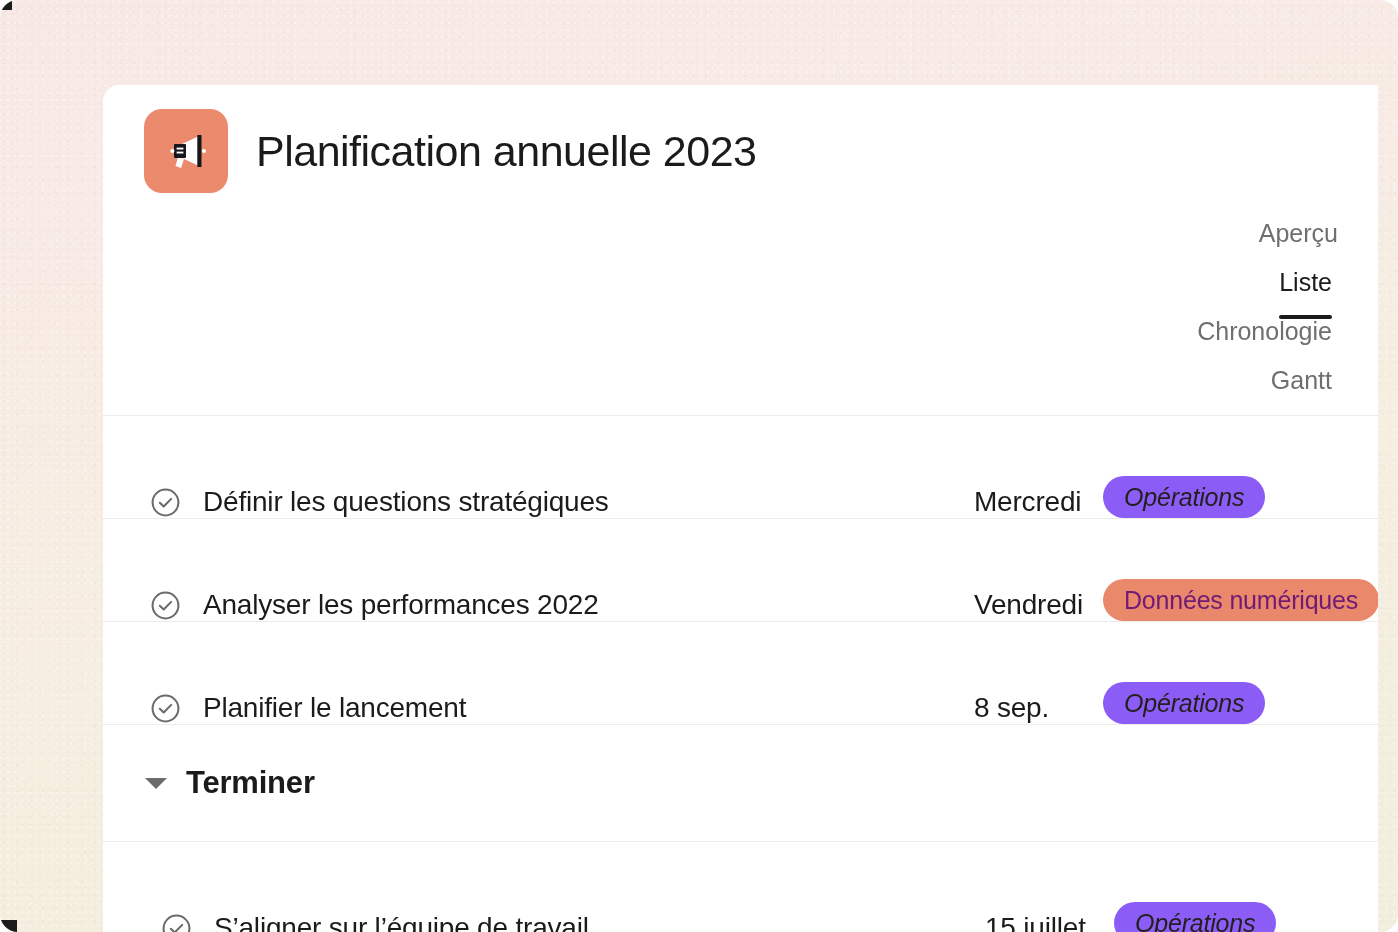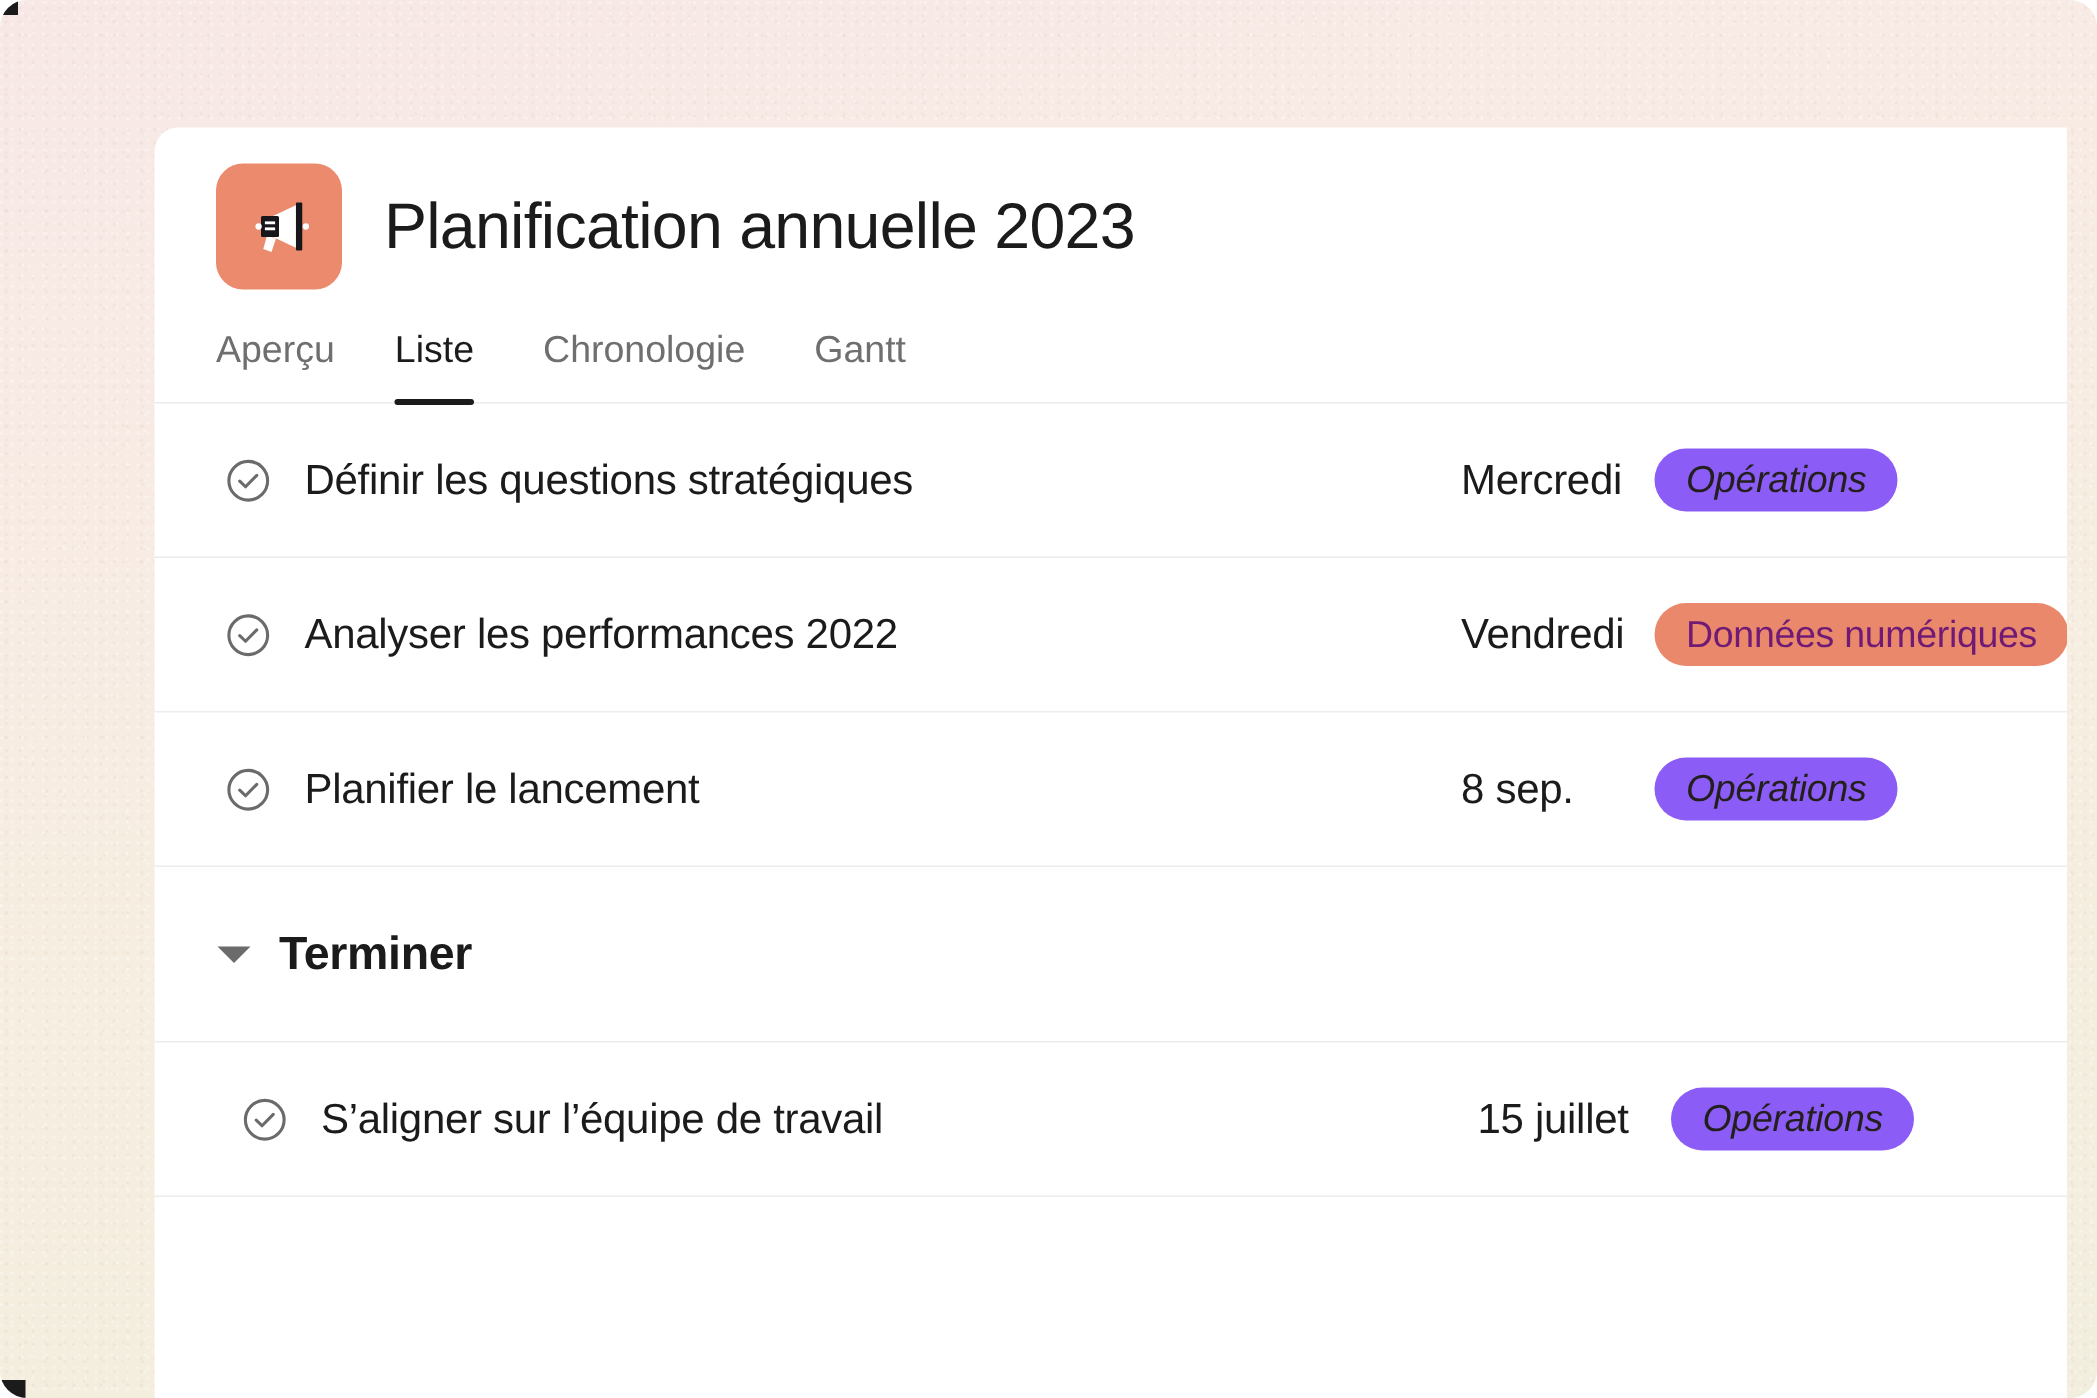--- a/index.html
+++ b/index.html
@@ -86,20 +86,21 @@
   }
 
   
   .tabs {
     display: flex;
     align-items: flex-end;
     gap: 0;
     padding-left: 41px;
     margin-top: 26px;
     border-bottom: 1px solid #ececec;
+    flex-direction: column;
   }
 
   .tab {
     position: relative;
     font-size: 25px;
     color: #6f6f6f;
     padding: 0 24px 20px 0;
     margin-right: 22px;
     white-space: nowrap;
     cursor: pointer;
@@ -179,21 +180,21 @@
     left: 824px;
     font-size: 28px;
     color: #1b1b1b;
     white-space: nowrap;
     letter-spacing: -.2px;
   }
 
   .row-inner {
     position: relative;
     display: flex;
-    align-items: center;
+    align-items: flex-end;
     width: 100%;
     height: 100%;
   }
 
   .tag {
     position: absolute;
     left: 953px;
     display: inline-flex;
     align-items: center;
     justify-content: center;

